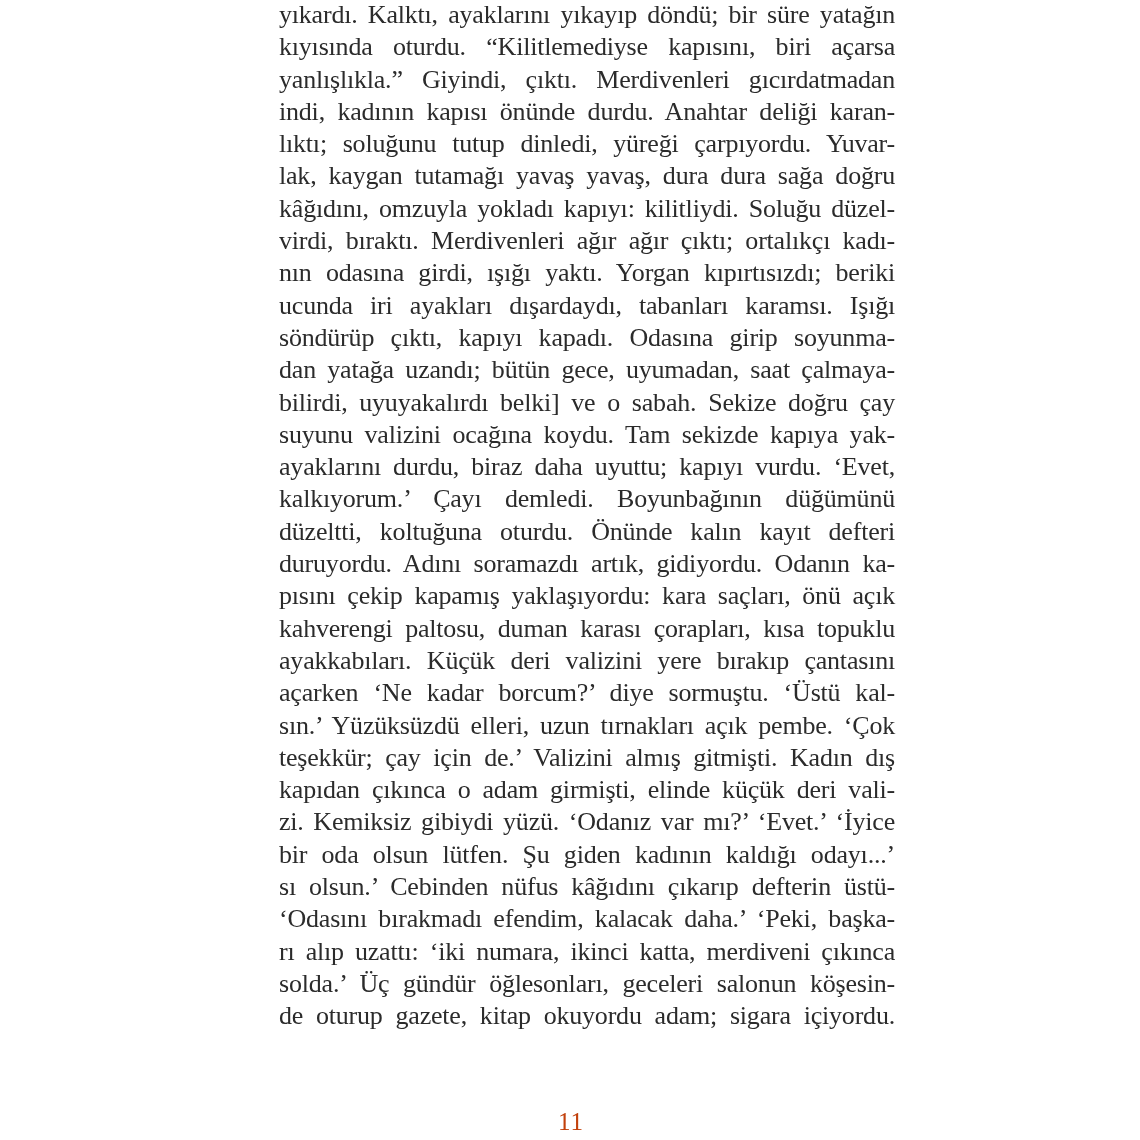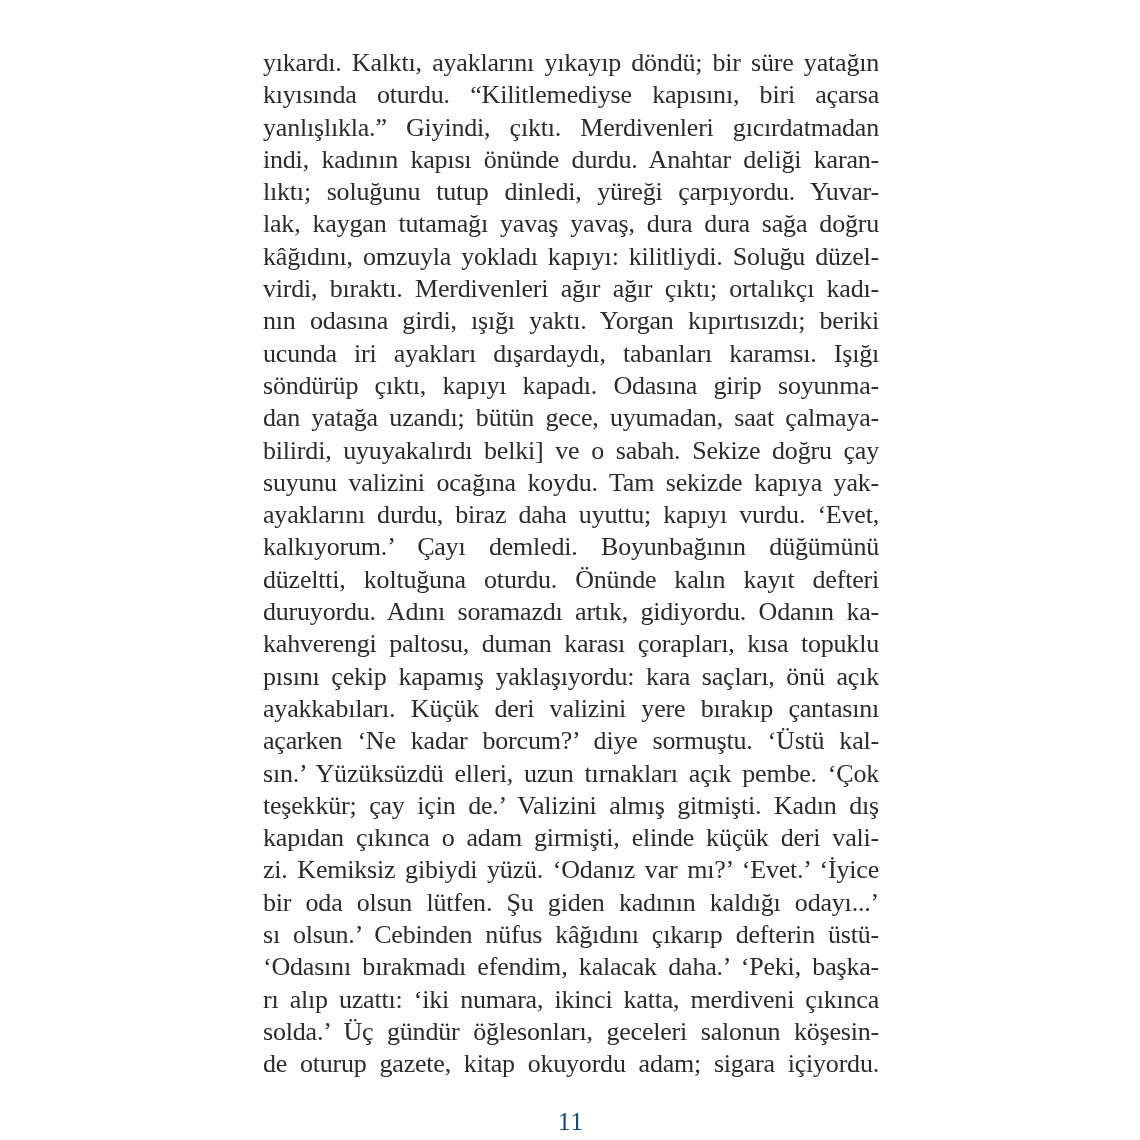--- a/index.html
+++ b/index.html
@@ -15,43 +15,42 @@
   .book-page {
     position: relative;
     width: 1140px;
     height: 1140px;
     background: #ffffff;
     font-family: "Liberation Serif", "DejaVu Serif", serif;
     color: #2b2b2b;
   }
   .text-block {
     position: absolute;
-    left: 263px;
+    left: 279px;
     top: -1px;
     width: 616px;
-    margin-top: 48px;
   }
   .text-line {
     font-size: 26px;
     line-height: 32.3px;
     letter-spacing: -0.2px;
     text-align: justify;
     text-align-last: justify;
     white-space: normal;
     overflow: visible;
   }
   .page-number {
     position: absolute;
     left: 263px;
     top: 1108px;
     width: 616px;
     text-align: center;
     font-size: 25px;
     letter-spacing: 1px;
-    color: #0c4a6e;
+    color: #c2410c;
   }
 </style>
 </head>
 <body>
 
 <div class="book-page">
   <div class="text-block">
       <div class="text-line">yıkardı. Kalktı, ayaklarını yıkayıp döndü; bir süre yatağın</div>
       <div class="text-line">kıyısında oturdu. “Kilitlemediyse kapısını, biri açarsa</div>
       <div class="text-line">yanlışlıkla.” Giyindi, çıktı. Merdivenleri gıcırdatmadan</div>
@@ -63,22 +62,22 @@
       <div class="text-line">nın odasına girdi, ışığı yaktı. Yorgan kıpırtısızdı; beriki</div>
       <div class="text-line">ucunda iri ayakları dışardaydı, tabanları karamsı. Işığı</div>
       <div class="text-line">söndürüp çıktı, kapıyı kapadı. Odasına girip soyunma-</div>
       <div class="text-line">dan yatağa uzandı; bütün gece, uyumadan, saat çalmaya-</div>
       <div class="text-line">bilirdi, uyuyakalırdı belki] ve o sabah. Sekize doğru çay</div>
       <div class="text-line">suyunu valizini ocağına koydu. Tam sekizde kapıya yak-</div>
       <div class="text-line">ayaklarını durdu, biraz daha uyuttu; kapıyı vurdu. ‘Evet,</div>
       <div class="text-line">kalkıyorum.’ Çayı demledi. Boyunbağının düğümünü</div>
       <div class="text-line">düzeltti, koltuğuna oturdu. Önünde kalın kayıt defteri</div>
       <div class="text-line">duruyordu. Adını soramazdı artık, gidiyordu. Odanın ka-</div>
+      <div class="text-line">pısını çekip kapamış yaklaşıyordu: kara saçları, önü açık</div>
       <div class="text-line">kahverengi paltosu, duman karası çorapları, kısa topuklu</div>
-      <div class="text-line">pısını çekip kapamış yaklaşıyordu: kara saçları, önü açık</div>
       <div class="text-line">ayakkabıları. Küçük deri valizini yere bırakıp çantasını</div>
       <div class="text-line">açarken ‘Ne kadar borcum?’ diye sormuştu. ‘Üstü kal-</div>
       <div class="text-line">sın.’ Yüzüksüzdü elleri, uzun tırnakları açık pembe. ‘Çok</div>
       <div class="text-line">teşekkür; çay için de.’ Valizini almış gitmişti. Kadın dış</div>
       <div class="text-line">kapıdan çıkınca o adam girmişti, elinde küçük deri vali-</div>
       <div class="text-line">zi. Kemiksiz gibiydi yüzü. ‘Odanız var mı?’ ‘Evet.’ ‘İyice</div>
       <div class="text-line">bir oda olsun lütfen. Şu giden kadının kaldığı odayı...’</div>
       <div class="text-line">sı olsun.’ Cebinden nüfus kâğıdını çıkarıp defterin üstü-</div>
       <div class="text-line">‘Odasını bırakmadı efendim, kalacak daha.’ ‘Peki, başka-</div>
       <div class="text-line">rı alıp uzattı: ‘iki numara, ikinci katta, merdiveni çıkınca</div>

